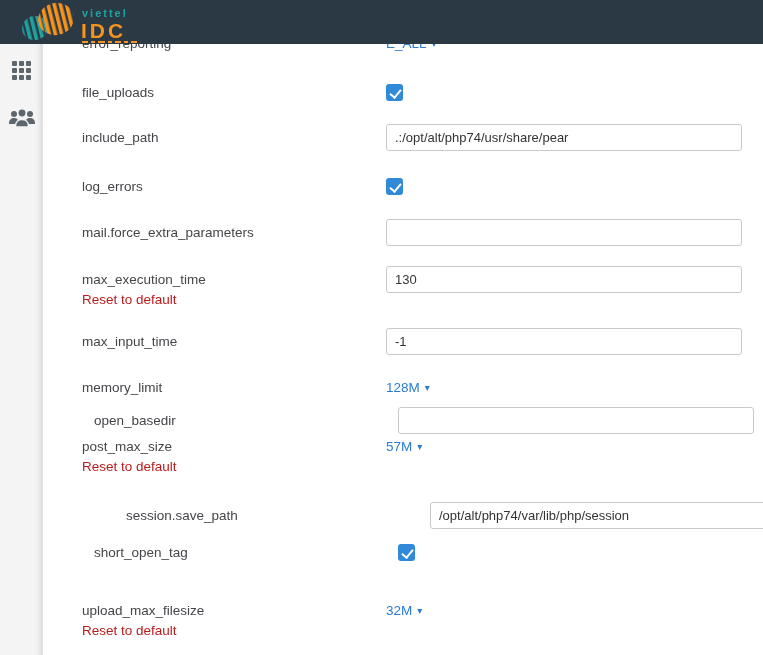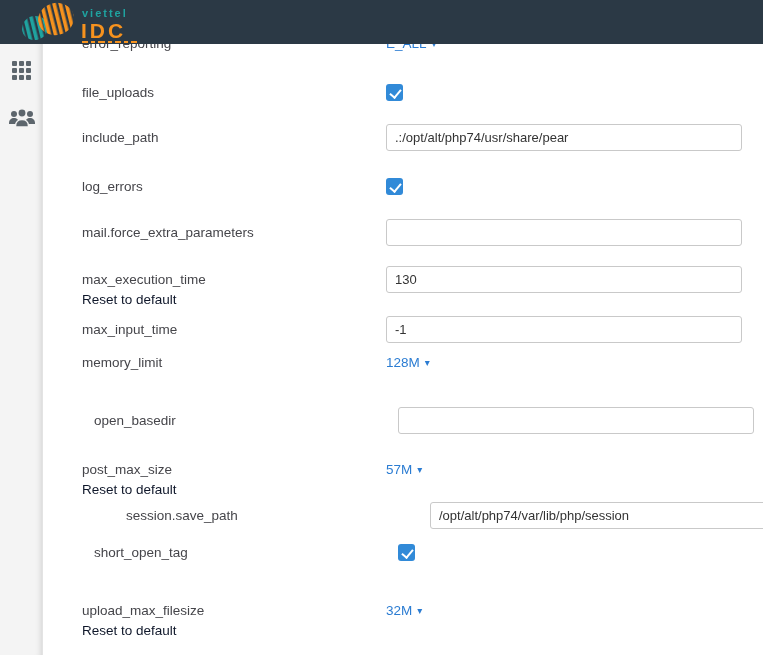--- a/index.html
+++ b/index.html
@@ -37,26 +37,26 @@
                font-family:Liberation Sans, sans-serif; outline:none; background:#fff; }
   .checkbox { width:17px; height:17px; margin-top:5px; background:#318ad8;
               border-radius:3px; position:relative; cursor:pointer; }
   .checkbox::after { content:""; position:absolute; left:5.5px; top:2.5px;
                      width:5px; height:9px; border-right:2px solid #fff;
                      border-bottom:2px solid #fff; transform:rotate(40deg); }
   .dd-link { display:inline-block; height:27px; line-height:27px; font-size:13.5px;
              color:#2b7cd2; text-decoration:none; cursor:pointer; white-space:nowrap; }
   .dd-link .caret { font-size:10px; margin-left:5px; position:relative; top:-1px; color:#2b7cd2; }
   .reset-link { position:absolute; left:39px; top:26px; font-size:13.5px;
-                color:#0f172a; text-decoration:none; cursor:pointer; }
+                color:#b91c1c; text-decoration:none; cursor:pointer; }
 
   
   .r0  { top:30px; }  .r1  { top:79px;padding-left:16px; }  .r2  { top:124px; } .r3  { top:173px; }
-  .r4  { top:219px; } .r5  { top:266px; } .r6  { top:316px; } .r7  { top:349px; }
-  .r8  { top:407px;margin-left:12px; } .r9  { top:456px; } .r10 { top:502px;margin-left:44px; } .r11 { top:539px;margin-left:12px; }
+  .r4  { top:219px; } .r5  { top:266px; } .r6  { top:328px; } .r7  { top:374px; }
+  .r8  { top:407px;margin-left:12px; } .r9  { top:433px; } .r10 { top:502px;margin-left:44px; } .r11 { top:539px;margin-left:12px; }
   .r12 { top:597px; }
 </style>
 </head>
 <body>
 
 <div class="stage">
 
   <div class="content">
 
     <div class="row r0">

